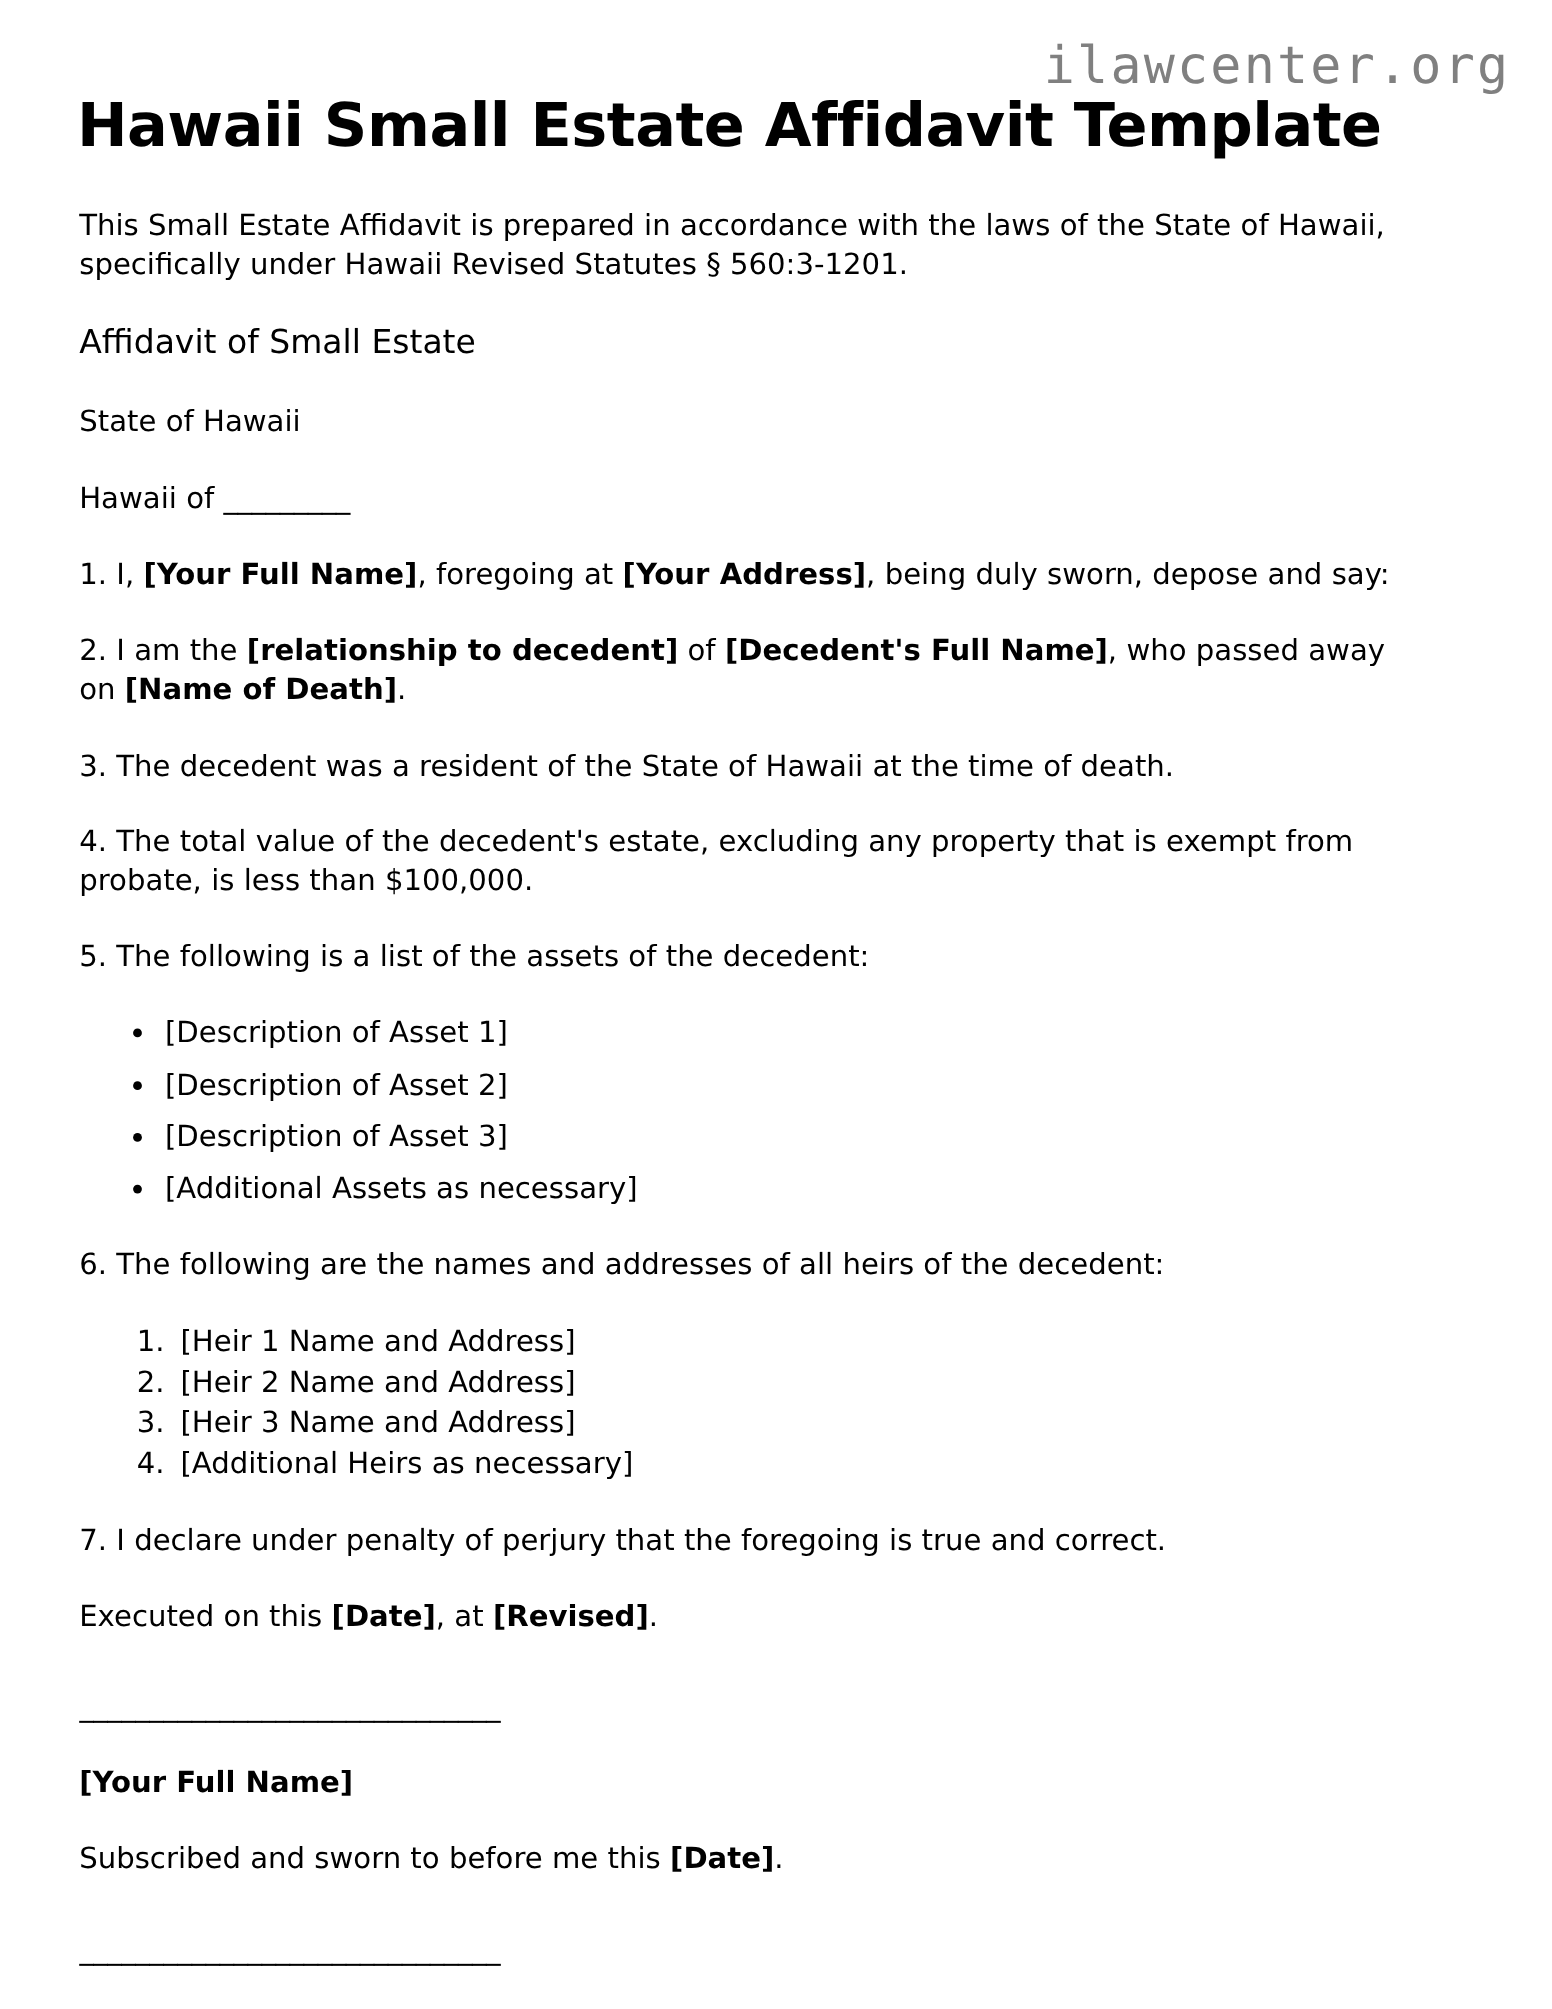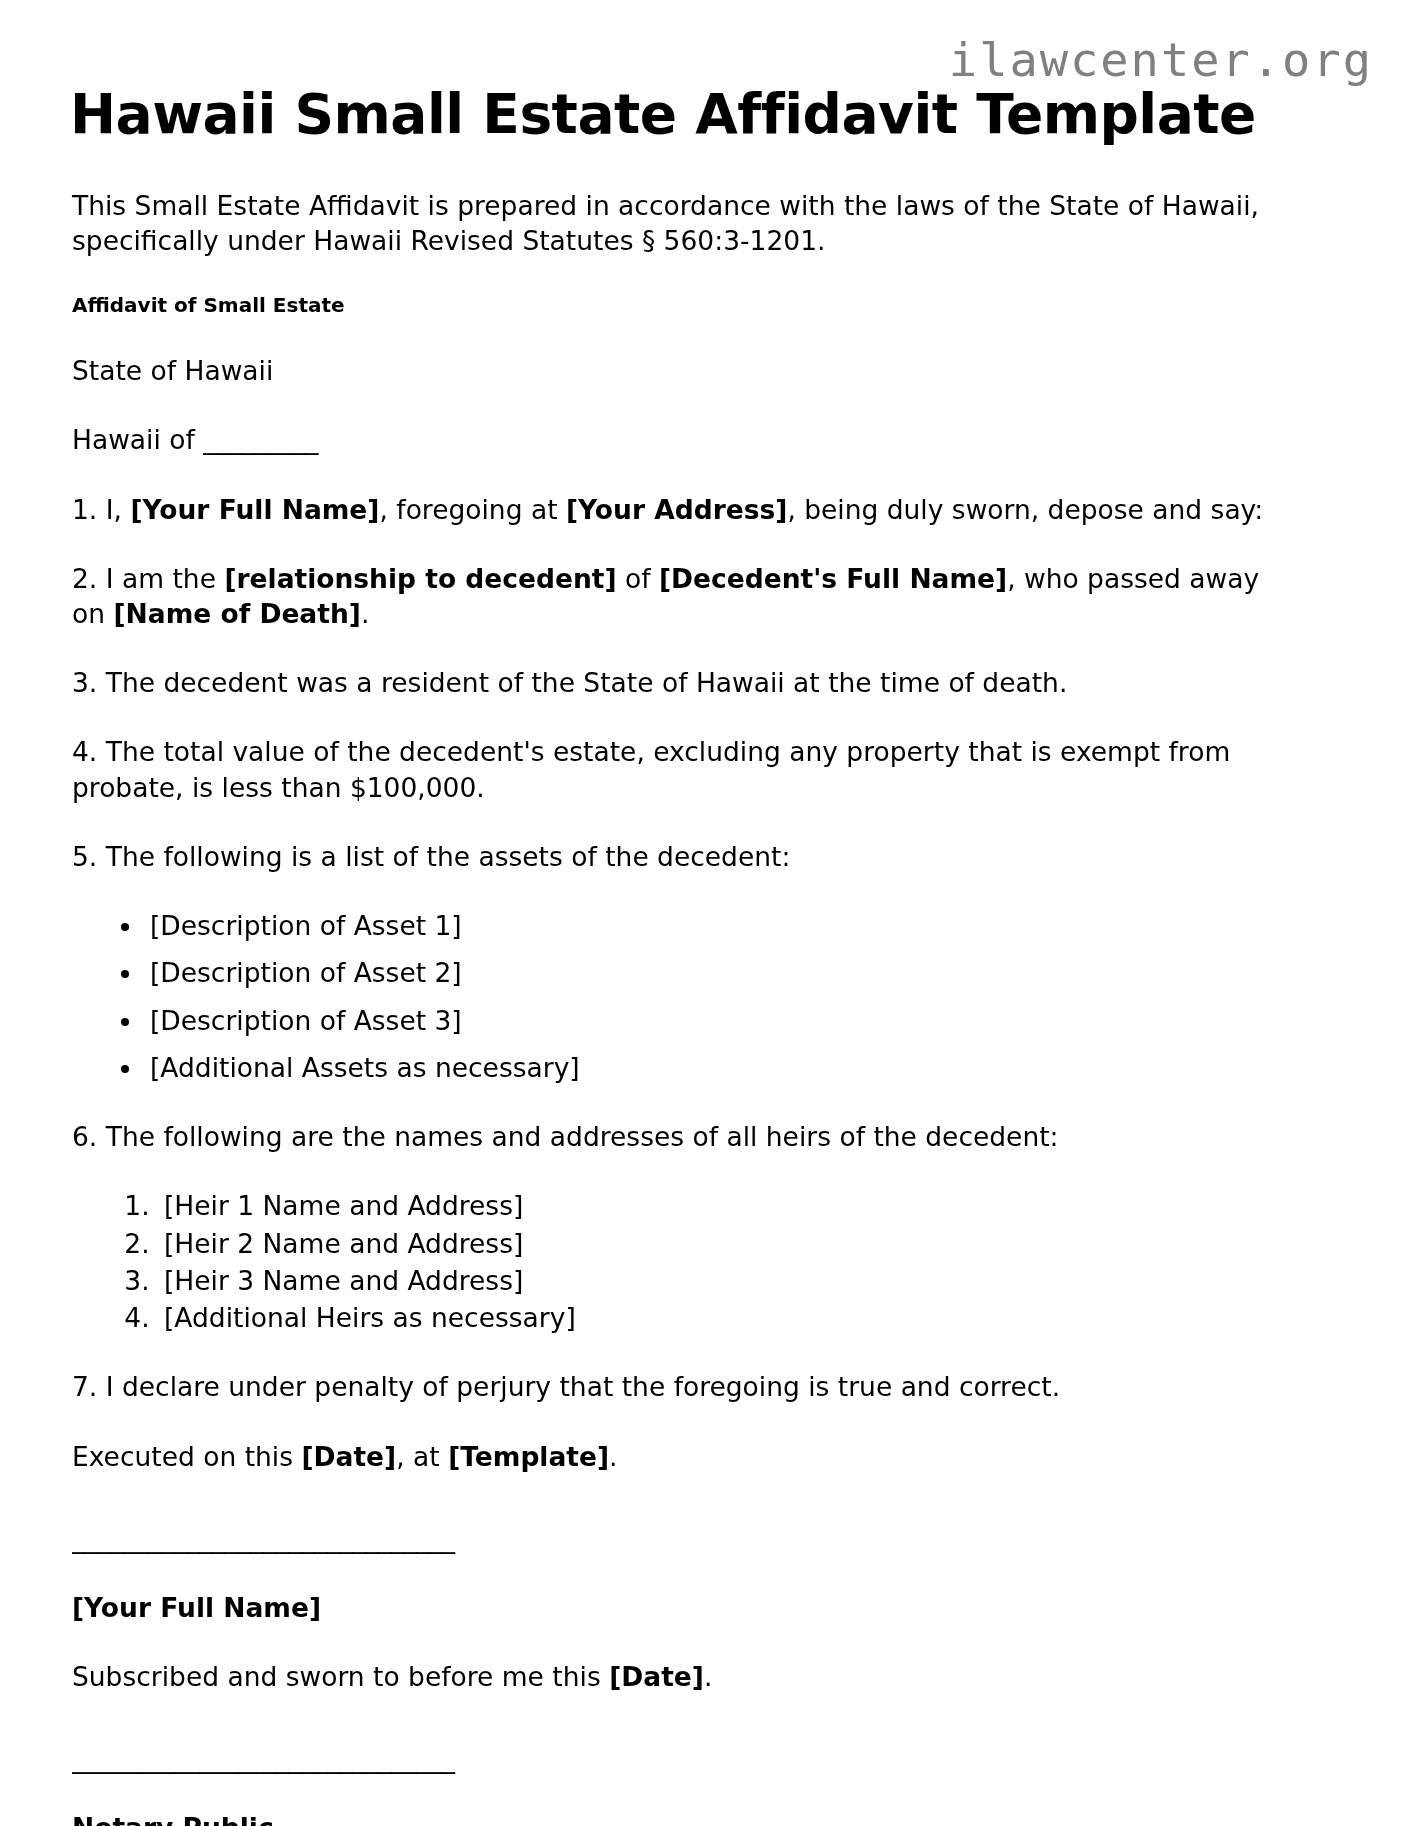--- a/index.html
+++ b/index.html
@@ -62,22 +62,22 @@
     line-height: 1.33;
     max-width: 1200px;
   }
 
   .bold {
     font-weight: bold;
   }
 
   h2.subhead {
     margin: 0 0 34px 0;
-    font-size: 20px;
-    font-weight: bold;
+    font-size: 30px;
+    font-weight: normal;
     line-height: 1.33;
   }
 
   ul.asset-list {
     margin: 0 0 34px 0;
     padding-left: 72px;
     list-style-type: disc;
   }
   ul.asset-list li {
     font-size: 26.5px;
@@ -198,21 +198,21 @@
       <li>[Additional Heirs as necessary]</li>
     </ol>
 
     <p class="para">
       <span>7. I declare under penalty of perjury that the foregoing is true and correct.</span>
     </p>
 
     <p class="para">
       <span>Executed on this</span>
       <span class="bold">[Date]</span><span>, at</span>
-      <span class="bold">[Template]</span><span>.</span>
+      <span class="bold">[Revised]</span><span>.</span>
     </p>
 
     <div class="rule-line">______________________________</div>
 
     <p class="sig-name">[Your Full Name]</p>
 
     <p class="para">
       <span>Subscribed and sworn to before me this</span>
       <span class="bold">[Date]</span><span>.</span>
     </p>

